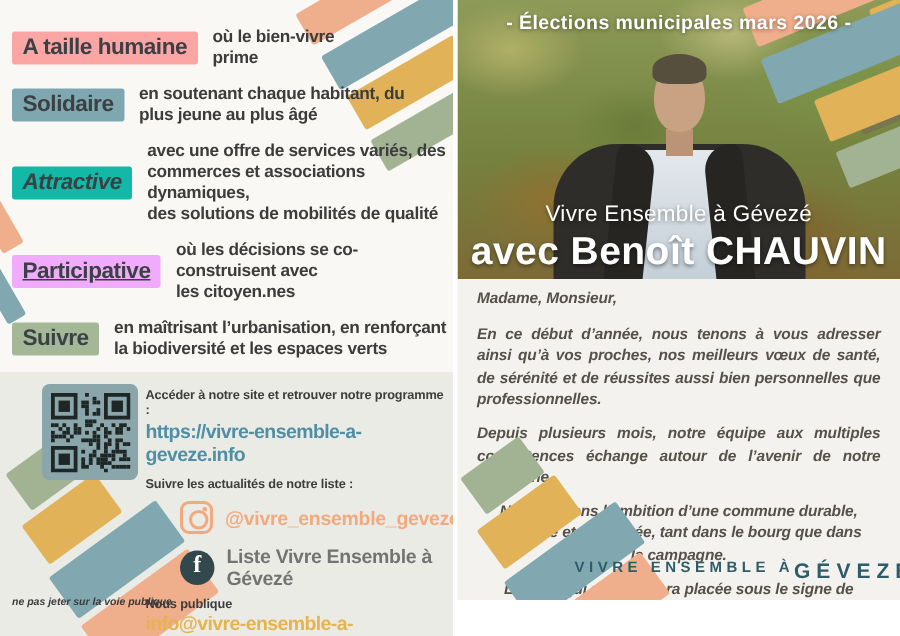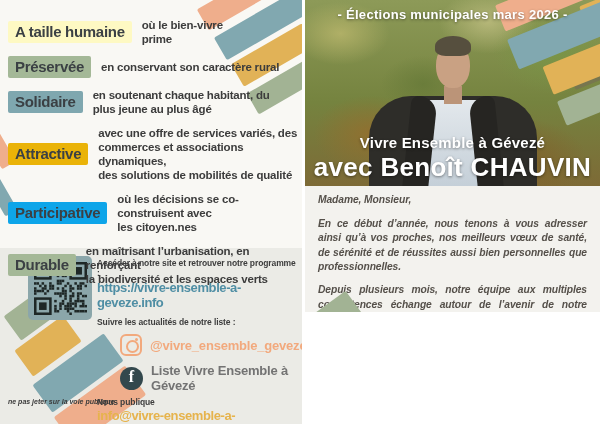--- a/index.html
+++ b/index.html
@@ -1,21 +1,21 @@
 <!DOCTYPE html>
 <html><head>
 <meta charset="utf-8">
 <style>
   * { margin:0; padding:0; box-sizing:border-box; }
   body { background:#ffffff; font-family:"Liberation Sans", sans-serif; }
   .flyer { position:relative; width:600px; height:424px; background:#ffffff; overflow:hidden; }
 
   
   .left-panel { position:absolute; left:0; top:0; width:302px; height:424px; background:#f9f8f4; overflow:hidden; }
-  .right-panel { position:absolute; left:305px; top:0; width:295px; height:312px; background:#f3f2ee; overflow:hidden; }
+  .right-panel { position:absolute; left:305px; top:0; width:295px; height:400px; background:#f3f2ee; overflow:hidden; }
 
   
   .stripe { position:absolute; border-radius:2px; z-index:2; }
 
   
   .values { position:absolute; left:0; top:0; width:100%; padding:18px 0 0 8px; display:flex; flex-direction:column; gap:10px; z-index:3; }
   .value-row { display:flex; align-items:center; gap:10px; }
   .value-chip { flex:0 0 auto; padding:3px 7px; font-size:15px; font-weight:700; color:#3b4044; letter-spacing:-0.3px; border-radius:2px; line-height:1.05; }
   .value-desc { font-size:11.5px; font-weight:700; color:#3c3c3c; line-height:1.22; letter-spacing:-0.2px; white-space:pre-line; }
 
@@ -52,21 +52,21 @@
   .man-jacket { position:absolute; left:50%; top:96px; width:168px; height:96px; transform:translateX(-50%); background:#2e2d29; border-radius:42px 42px 0 0; }
   .man-shirt { position:absolute; left:50%; top:100px; width:58px; height:90px; transform:translateX(-50%); background:linear-gradient(180deg,#e3e8ec,#c3ced7); border-radius:6px 6px 0 0; }
   .man-lapel-l { position:absolute; left:calc(50% - 46px); top:96px; width:26px; height:92px; background:#262522; border-radius:10px 30px 0 0; transform:skewX(-6deg); }
   .man-lapel-r { position:absolute; left:calc(50% + 20px); top:96px; width:26px; height:92px; background:#262522; border-radius:30px 10px 0 0; transform:skewX(6deg); }
   .man-neck { position:absolute; left:calc(50% - 9px); top:86px; width:18px; height:18px; background:#bb9478; }
   .man-head { position:absolute; left:calc(50% - 17px); top:42px; width:34px; height:46px; background:#c9a183; border-radius:50% 50% 46% 46%; }
   .man-hair { position:absolute; left:calc(50% - 18px); top:36px; width:36px; height:20px; background:#564f3e; border-radius:50% 50% 30% 30%; }
 
   .photo-header { position:absolute; top:7px; width:100%; text-align:center; color:#ffffff; font-size:13px; font-weight:700; letter-spacing:0.3px; text-shadow:0 1px 3px rgba(0,0,0,0.45); z-index:5; }
   .photo-title { position:absolute; top:134px; width:100%; text-align:center; color:#ffffff; z-index:5; text-shadow:0 1px 3px rgba(0,0,0,0.45); }
-  .photo-title .t1 { font-size:15px; font-weight:700; letter-spacing:0.2px; }
+  .photo-title .t1 { font-size:15px; font-weight:400; letter-spacing:0.2px; }
   .photo-title .t2 { font-size:26px; font-weight:800; letter-spacing:0.3px; margin-top:1px; }
 
   
   .letter { position:absolute; left:0; top:186px; width:295px; bottom:0; background:#f3f2ee; padding:7px 13px 0; z-index:1; }
   .letter p { font-size:10.3px; font-style:italic; font-weight:600; color:#55504a; line-height:1.42; text-align:justify; margin-bottom:8px; letter-spacing:-0.1px; }
   .letter .salutation { text-align:left; margin-bottom:9px; }
   .letter .centered { text-align:center; padding:0 8px; }
 
   
   .logo { position:absolute; left:76px; top:352px; width:200px; display:flex; align-items:flex-start; gap:2px; z-index:4; }
@@ -84,46 +84,42 @@
     <div class="stripe" style="left: 198px; top: -10px; width: 72px; height: 24px; transform: rotate(-30deg); background: rgb(239, 174, 140);"></div>
     <div class="stripe" style="left: 214px; top: 12px; width: 96px; height: 26px; transform: rotate(-30deg); background: rgb(129, 168, 176);"></div>
     <div class="stripe" style="left: 232px; top: 42px; width: 82px; height: 26px; transform: rotate(-30deg); background: rgb(225, 178, 87);"></div>
     <div class="stripe" style="left: 248px; top: 74px; width: 72px; height: 24px; transform: rotate(-30deg); background: rgb(162, 179, 148);"></div>
 
     <div class="stripe" style="left: -9px; top: 128px; width: 16px; height: 40px; transform: rotate(-30deg); background: rgb(239, 174, 140);"></div>
     <div class="stripe" style="left: -7px; top: 170px; width: 14px; height: 46px; transform: rotate(-30deg); background: rgb(129, 168, 176);"></div>
 
     <div class="values">
       <div class="value-row">
-        <span class="value-chip" style="background: #fef9c3;">A taille humaine</span>
+        <span class="value-chip" style="background: #fca5a5;">A taille humaine</span>
         <span class="value-desc">où le bien-vivre
 prime</span>
-      </div>
-      <div class="value-row">
-        <span class="value-chip" style="background: rgb(164, 184, 151);">Préservée</span>
-        <span class="value-desc">en conservant son caractère rural</span>
       </div>
       <div class="value-row">
         <span class="value-chip" style="background: rgb(127, 167, 175);">Solidaire</span>
         <span class="value-desc">en soutenant chaque habitant, du
 plus jeune au plus âgé</span>
       </div>
       <div class="value-row">
-        <span class="value-chip" style="background: #eab308;">Attractive</span>
+        <span class="value-chip" style="background: #14b8a6; font-style: italic;">Attractive</span>
         <span class="value-desc">avec une offre de services variés, des
 commerces et associations dynamiques,
 des solutions de mobilités de qualité</span>
       </div>
       <div class="value-row">
-        <span class="value-chip" style="background: #0ea5e9;">Participative</span>
+        <span class="value-chip" style="background: #f0abfc; text-decoration: underline;">Participative</span>
         <span class="value-desc">où les décisions se co-construisent avec
 les citoyen.nes</span>
       </div>
       <div class="value-row">
-        <span class="value-chip" style="background: rgb(164, 184, 151);">Durable</span>
+        <span class="value-chip" style="background: rgb(164, 184, 151);">Suivre</span>
         <span class="value-desc">en maîtrisant l’urbanisation, en renforçant
 la biodiversité et les espaces verts</span>
       </div>
     </div>
 
     <div class="contact-band">
       <div class="qr-box">
         <svg width="53" height="53" viewBox="0 0 52.5 52.5" xmlns="http://www.w3.org/2000/svg">
             <rect x="22.5" y="0" width="2.5" height="2.5" fill="#1e2726"></rect>
             <rect x="27.5" y="2.5" width="2.5" height="2.5" fill="#1e2726"></rect>

